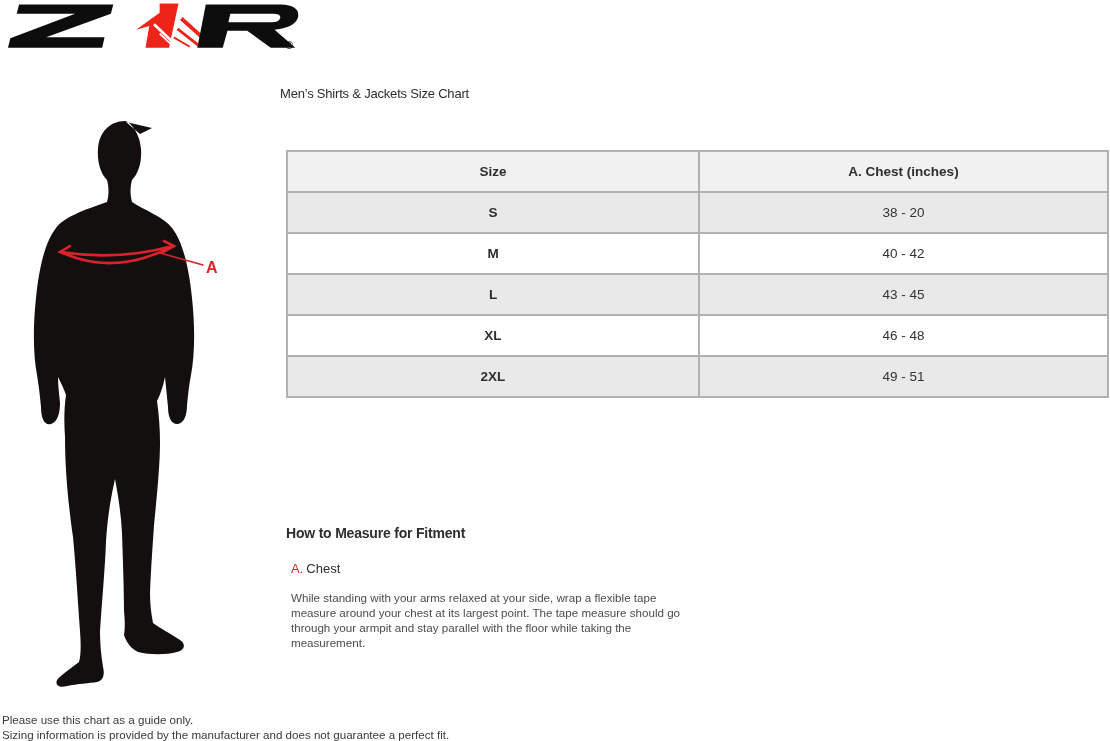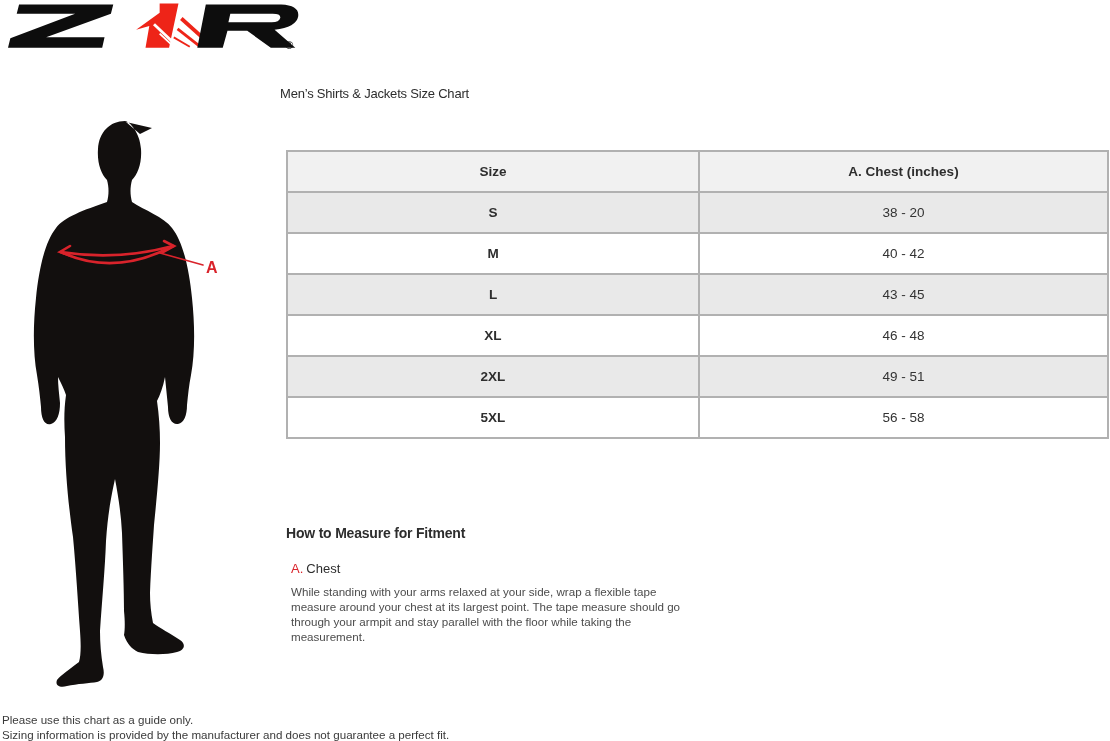--- a/index.html
+++ b/index.html
@@ -49,21 +49,21 @@
   .section-heading {
     position: absolute; left: 286px; top: 525px;
     font-size: 14px; font-weight: bold; color: #2d2d2d;
     letter-spacing: -0.2px;
   }
 
   .measure-block { position: absolute; left: 291px; top: 561px; width: 410px; }
   .measure-title { font-size: 13px; font-weight: normal; color: #2e2e2e; }
   .measure-title .red-label { color: #d9232b; margin-right: 3px; }
   .measure-desc {
-    margin-top: 8px;
+    margin-top: 14px;
     font-size: 11.6px; line-height: 15px; color: #4c4c4c;
     width: 408px;
   }
 
   .footer-note {
     position: absolute; left: 2px; top: 713px;
     font-size: 11.6px; line-height: 14.5px; color: #3a3a3a;
   }
 </style>
 </head>
@@ -174,24 +174,20 @@
         <td>43 - 45</td>
       </tr>
       <tr>
         <td>XL</td>
         <td>46 - 48</td>
       </tr>
       <tr>
         <td>2XL</td>
         <td>49 - 51</td>
       </tr>
-      <tr>
-        <td>5XL</td>
-        <td>56 - 58</td>
-      </tr>
     </tbody>
   </table>
 
   <div class="section-heading">How to Measure for Fitment</div>
 
   <div class="measure-block">
     <div class="measure-title">
       <span class="red-label">A.</span><span>Chest</span>
     </div>
     <div class="measure-desc">While standing with your arms relaxed at your side, wrap a flexible tape measure around your chest at its largest point. The tape measure should go through your armpit and stay parallel with the floor while taking the measurement.</div>

